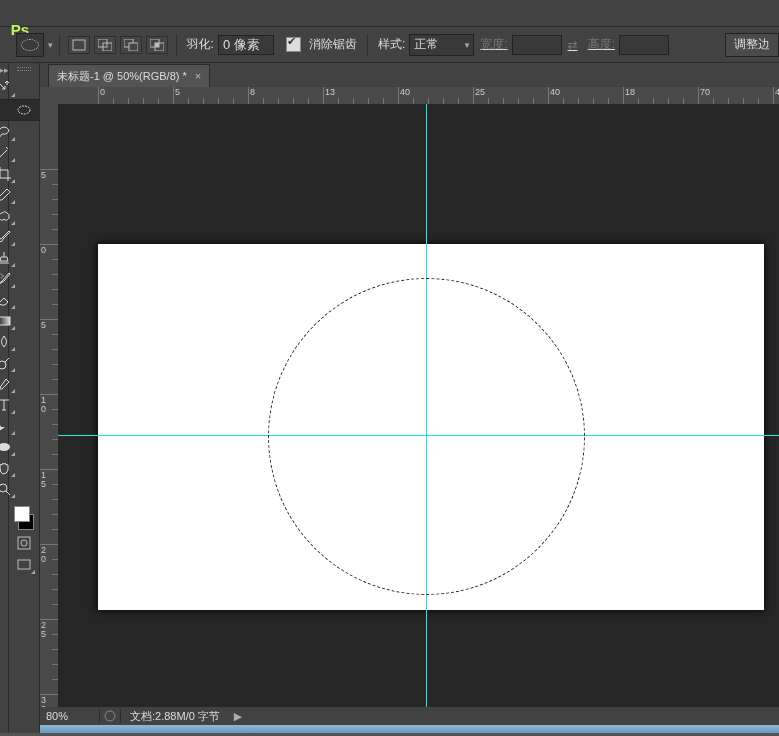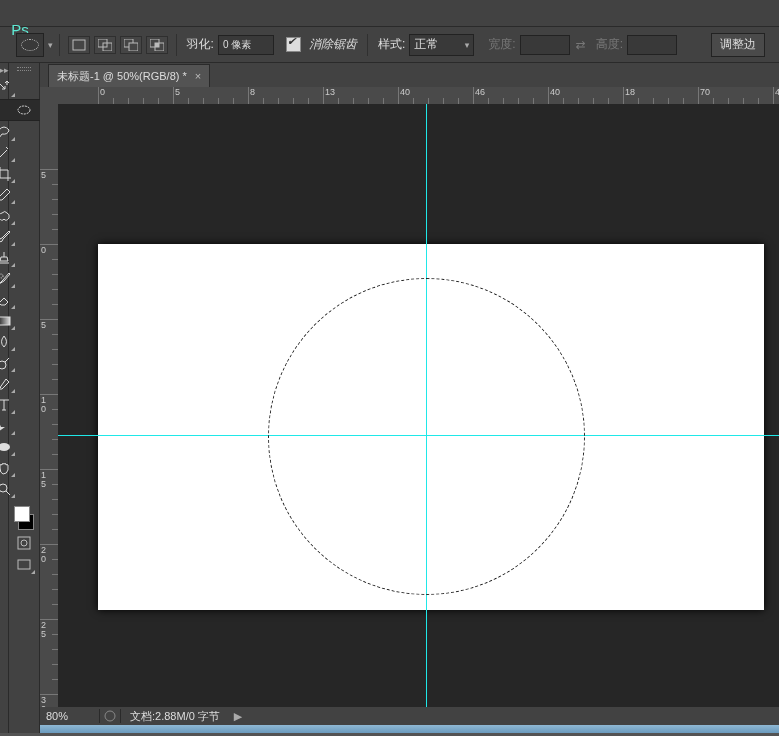--- a/index.html
+++ b/index.html
@@ -1,28 +1,28 @@
 <!DOCTYPE html>
 <html><head>
 <meta charset="utf-8">
 <style>
   html,body{margin:0;padding:0;width:779px;height:736px;overflow:hidden;font-family:"Microsoft YaHei",Tahoma,sans-serif;font-size:12px;color:#ddd;background:#535353;}
   .menubar{height:26px;background:#424242;display:flex;align-items:center;padding-left:0;border-bottom:1px solid #2a2a2a;}
-  .menubar .logo{width:40px;height:26px;display:flex;align-items:center;justify-content:center;font-weight:normal;color:#5eead4;font-size:15px;margin-top:32px;}
+  .menubar .logo{width:40px;height:26px;display:flex;align-items:center;justify-content:center;font-weight:bold;color:#bef264;font-size:15px;margin-top:32px;}
   .menubar .mi{padding:0 10px;height:26px;line-height:26px;cursor:default;}
   .optbar{height:35px;background:#424242;display:flex;align-items:center;border-bottom:1px solid #2a2a2a;}
   .optbar .slot{display:flex;align-items:center;height:100%;}
   .optbar .divider{width:1px;height:22px;background:#303030;margin:0 6px;}
   .tool-icon{width:26px;height:22px;border:1px solid #2f2f2f;margin:0 2px;display:flex;align-items:center;justify-content:center;background:#454545;}
   .tool-icon.active{background:#393939;border-color:#222;}
   .opt-ell{width:16px;height:10px;border:1px dotted #bbb;border-radius:50%;}
   .mode-icon{width:20px;height:16px;border:1px solid #2f2f2f;margin:0 2px;display:flex;align-items:center;justify-content:center;background:#454545;}
   .mode-icon svg{display:block;}
   .lbl{margin:0 4px;color:#ddd;}
-  .inp{height:18px;background:#393939;border:1px solid #222;color:#ddd;padding:0 4px;font-size:10px;}
+  .inp{height:18px;background:#393939;border:1px solid #222;color:#ddd;padding:0 4px;font-size:13px;}
   .cb{width:13px;height:13px;border:1px solid #888;background:#ddd;display:inline-block;position:relative;margin-right:4px;}
   .cb.on::after{content:"✔";position:absolute;top:-3px;left:0;color:#333;font-size:11px;}
   .sel{height:20px;background:#393939;border:1px solid #222;color:#ddd;padding:0 4px;display:flex;align-items:center;min-width:55px;justify-content:space-between;}
   .sel .arr{margin-left:8px;font-size:9px;color:#aaa;}
   .dim{color:#777;}
   .btn{height:22px;background:#4a4a4a;border:1px solid #222;color:#ddd;padding:0 8px;display:flex;align-items:center;}
   .workrow{display:flex;height:670px;}
   .gutter{width:8px;background:#424242;border-right:1px solid #2a2a2a;display:flex;flex-direction:column;align-items:center;}
   .gutter .dots{color:#aaa;font-size:9px;margin-top:2px;}
   .toolbox{width:30px;background:#424242;border-right:1px solid #2a2a2a;display:flex;flex-direction:column;align-items:center;padding-top:4px;}
@@ -97,40 +97,40 @@
           <rect x="5" y="4" width="9" height="8" fill="none" stroke="#bbb"></rect>
           <rect x="5" y="4" width="4" height="4" fill="#bbb"></rect>
         </svg>
     </div>
   </div>
   <div class="divider"></div>
   <div class="slot">
     <span class="lbl">羽化:</span>
     <input class="inp" style="width: 46px;" value="0 像素">
   </div>
-  <div class="slot" style="margin-left:12px;font-style:italic;">
+  <div class="slot" style="margin-left:12px;">
     <span class="cb on"></span>
     <span class="lbl">消除锯齿</span>
   </div>
   <div class="divider"></div>
   <div class="slot">
     <span class="lbl">样式:</span>
     <div class="sel">
       <span>正常</span>
         <span class="arr">▾</span>
     </div>
   </div>
-  <div class="slot" style="margin-left:10px;">
+  <div class="slot" style="margin-left:2px;text-decoration:underline;">
     <span class="lbl dim">宽度:</span>
     <input class="inp dim" style="width: 40px;" disabled="">
     <span class="dim" style="margin:0 6px;">⇄</span>
     <span class="lbl dim">高度:</span>
     <input class="inp dim" style="width: 40px;" disabled="">
   </div>
-  <div class="slot" style="margin-left:auto;margin-right:14px;">
+  <div class="slot" style="margin-left:auto;margin-right:0;">
     <div class="btn">调整边</div>
   </div>
 </div>
 
 <div class="workrow">
   <div class="gutter">
       <span class="dots">▸▸</span>
     </div>
   <div class="toolbox">
     <div class="grip">
@@ -433,21 +433,21 @@
         <div class="tick" style="left: 295px; height: 6px; top: 11px;"></div>
         <div class="tick" style="left: 310px; height: 6px; top: 11px;"></div>
         <div class="tick" style="left: 325px; height: 6px; top: 11px;"></div>
         <div class="tick" style="left: 340px;"></div>
         <div class="num" style="left: 342px;">40</div>
         <div class="tick" style="left: 355px; height: 6px; top: 11px;"></div>
         <div class="tick" style="left: 370px; height: 6px; top: 11px;"></div>
         <div class="tick" style="left: 385px; height: 6px; top: 11px;"></div>
         <div class="tick" style="left: 400px; height: 6px; top: 11px;"></div>
         <div class="tick" style="left: 415px;"></div>
-        <div class="num" style="left: 417px;">46</div>
+        <div class="num" style="left: 417px;">25</div>
         <div class="tick" style="left: 430px; height: 6px; top: 11px;"></div>
         <div class="tick" style="left: 445px; height: 6px; top: 11px;"></div>
         <div class="tick" style="left: 460px; height: 6px; top: 11px;"></div>
         <div class="tick" style="left: 475px; height: 6px; top: 11px;"></div>
         <div class="tick" style="left: 490px;"></div>
         <div class="num" style="left: 492px;">40</div>
         <div class="tick" style="left: 505px; height: 6px; top: 11px;"></div>
         <div class="tick" style="left: 520px; height: 6px; top: 11px;"></div>
         <div class="tick" style="left: 535px; height: 6px; top: 11px;"></div>
         <div class="tick" style="left: 550px; height: 6px; top: 11px;"></div>

